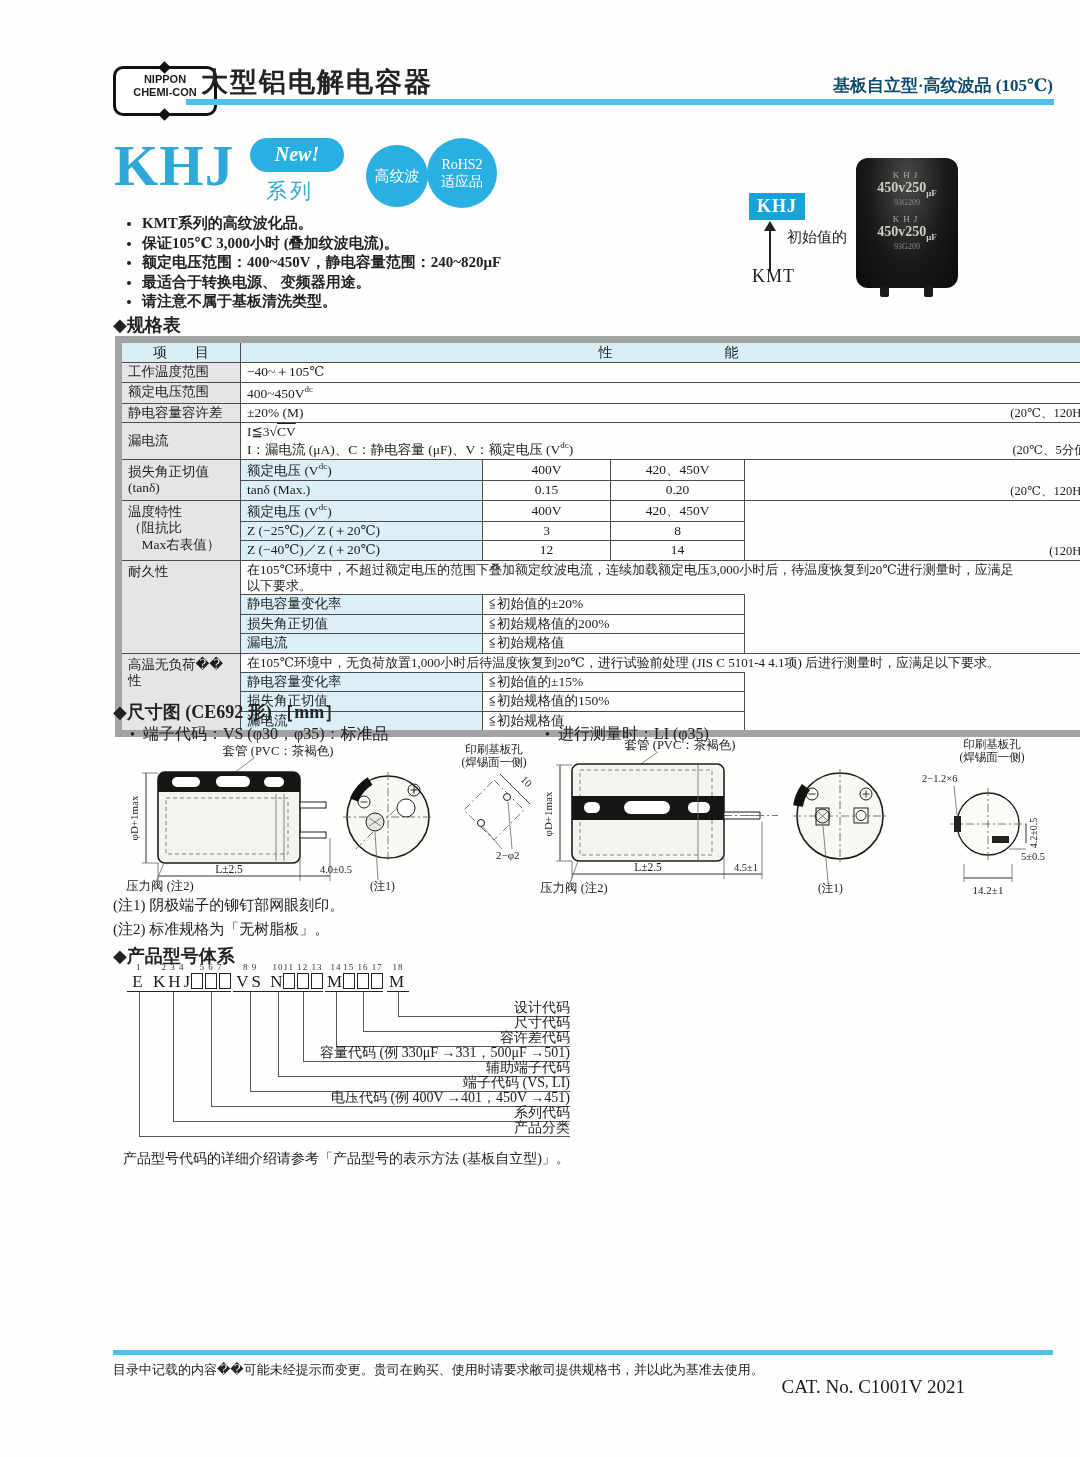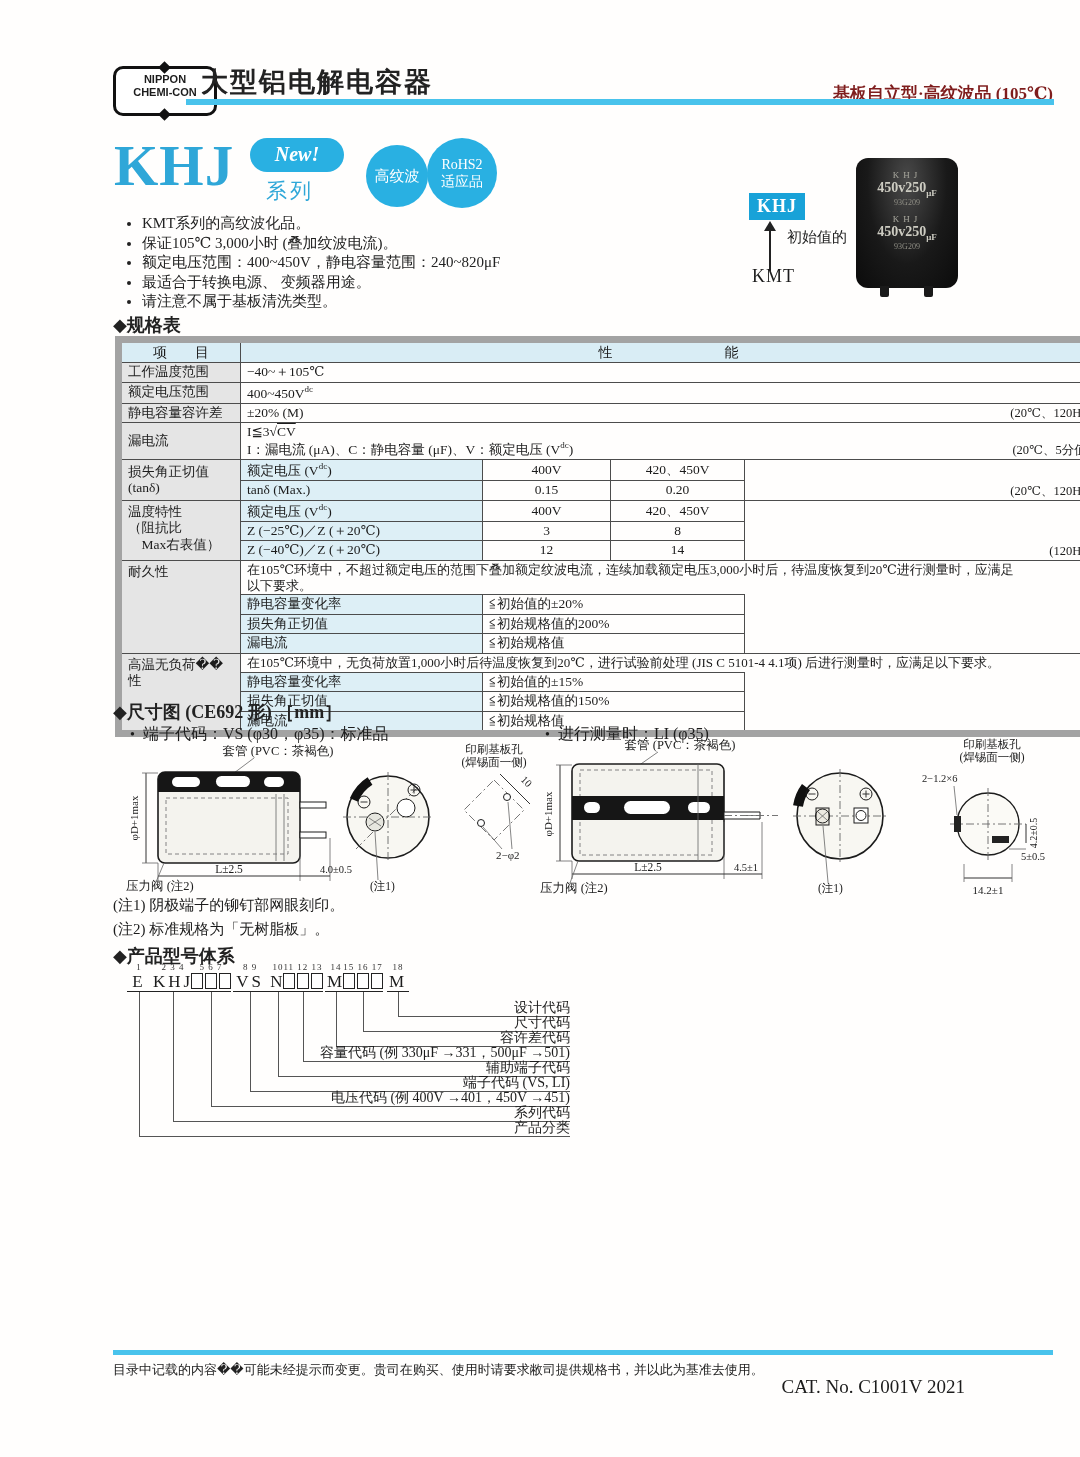--- a/index.html
+++ b/index.html
@@ -6,34 +6,34 @@
   .page{position:relative;width:1080px;height:1457px;margin:0 auto;background:#fffefd;
         font-family:"Liberation Serif","DejaVu Serif",serif;color:#1c1c1c;overflow:hidden;}
 
   
   .logo{position:absolute;left:113px;top:66px;width:98px;height:40px;border:3px solid #111;
         border-radius:10px;background:#fff;text-align:center;padding-top:4px;
         font-family:"Liberation Sans","DejaVu Sans",sans-serif;font-weight:bold;font-size:11px;line-height:13px;}
   .logo::before,.logo::after{content:"";position:absolute;left:44px;width:9px;height:9px;background:#111;transform:rotate(45deg);}
   .logo::before{top:-6px;} .logo::after{bottom:-6px;}
   .page-title{position:absolute;left:201px;top:64px;font-size:27px;font-weight:bold;letter-spacing:2px;color:#222;}
-  .page-subtitle{position:absolute;right:27px;top:82px;font-size:17px;color:#7f1d1d;font-weight:bold;}
+  .page-subtitle{position:absolute;right:27px;top:74px;font-size:17px;color:#0c4a6e;font-weight:bold;}
   .header-bar{position:absolute;left:186px;top:99px;width:868px;height:6px;background:#49c3ec;}
 
   
   .series-name{position:absolute;left:114px;top:133px;font-size:57px;font-weight:bold;color:#2fa7d8;letter-spacing:1px;}
   .new-pill{position:absolute;left:250px;top:138px;width:94px;height:34px;border-radius:17px;background:#29b0e2;
             color:#fff;font-style:italic;font-weight:bold;font-size:20px;text-align:center;line-height:33px;}
   .series-sub{position:absolute;left:266px;top:177px;font-size:21px;color:#2fa7d8;letter-spacing:3px;}
   .badge{position:absolute;border-radius:50%;background:#29b0e2;color:#fff;display:flex;flex-direction:column;
          align-items:center;justify-content:center;text-align:center;}
   .badge1{left:366px;top:145px;width:62px;height:62px;font-size:15px;}
   .badge2{left:427px;top:138px;width:70px;height:70px;font-size:14px;line-height:17px;}
   .bullets{position:absolute;left:128px;top:214px;margin:0;padding-left:14px;font-size:15px;line-height:19.5px;color:#222;}
-  .bullets li{list-style:disc;}
+  .bullets li{list-style:disc;font-weight:bold;}
   .khj-tag{position:absolute;left:749px;top:193px;width:56px;height:27px;background:#18a2d8;color:#fff;
            font-size:18px;font-weight:bold;text-align:center;line-height:27px;letter-spacing:1px;}
   .evo-line{position:absolute;left:769px;top:229px;width:2px;height:42px;background:#222;}
   .evo-head{position:absolute;left:764px;top:221px;width:0;height:0;border-left:6px solid transparent;
             border-right:6px solid transparent;border-bottom:10px solid #222;}
   .evo-label{position:absolute;left:787px;top:228px;font-size:15px;}
   .kmt-label{position:absolute;left:752px;top:266px;font-size:18px;letter-spacing:1px;}
 
   .cap-photo{position:absolute;left:856px;top:158px;width:102px;height:130px;border-radius:12px;
              background:radial-gradient(ellipse at 50% 18%, #4a4a4a 0%, #191919 55%, #0b0b0b 100%);
@@ -457,18 +457,19 @@
     <div class="pnlabel" style="top:38px;">设计代码</div>
     <div class="pnlabel" style="top:53px;">尺寸代码</div>
     <div class="pnlabel" style="top:68px;">容许差代码</div>
     <div class="pnlabel" style="top:83px;">容量代码 (例 330μF →331，500μF →501)</div>
     <div class="pnlabel" style="top:98px;">辅助端子代码</div>
     <div class="pnlabel" style="top:113px;">端子代码 (VS, LI)</div>
     <div class="pnlabel" style="top:128px;">电压代码 (例 400V →401，450V →451)</div>
     <div class="pnlabel" style="top:143px;">系列代码</div>
     <div class="pnlabel" style="top:158px;">产品分类</div>
   </div>
+  <div class="pn-footnote">产品型号代码的详细介绍请参考「产品型号的表示方法 (基板自立型)」。</div>
 
   <div class="footer-bar"></div>
   <div class="footer-text">目录中记载的内容��可能未经提示而变更。贵司在购买、使用时请要求敝司提供规格书，并以此为基准去使用。</div>
   <div class="cat-no">CAT. No. C1001V 2021</div>
 
 </div>
 
 </body></html>

